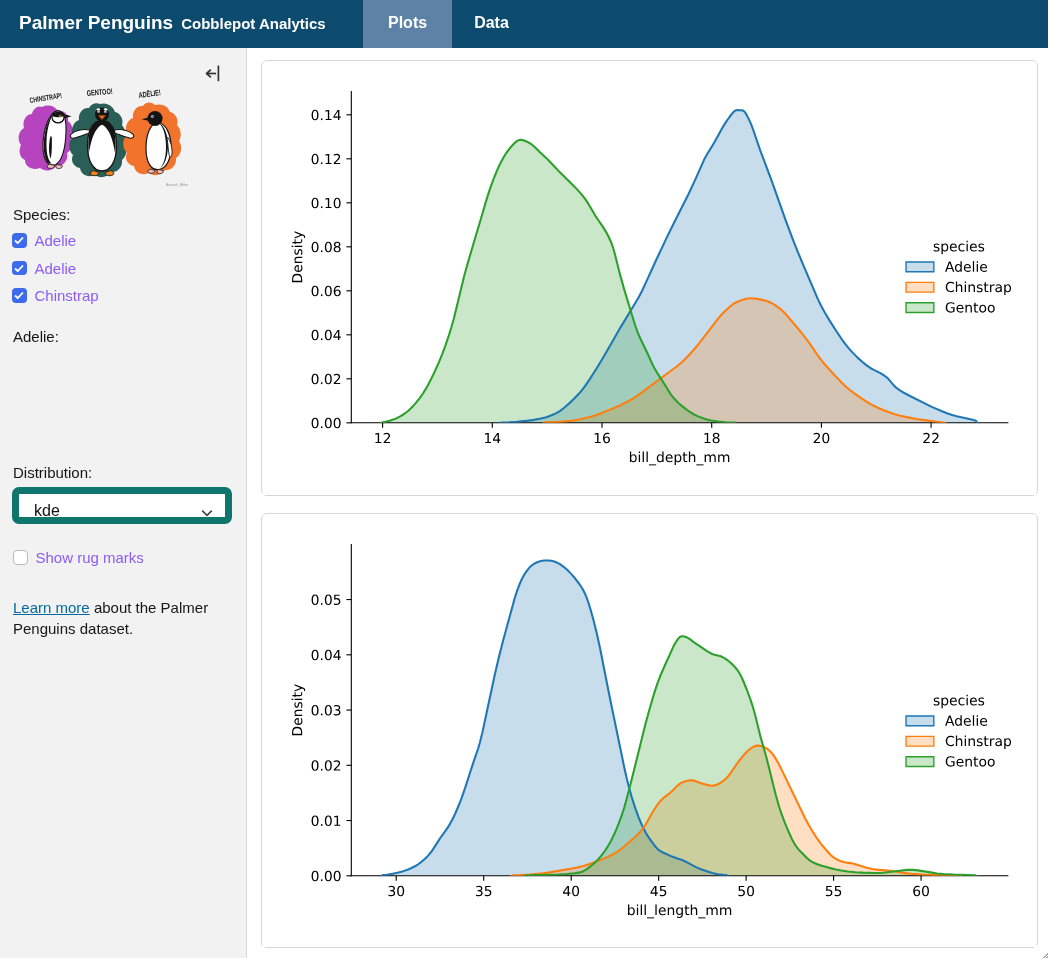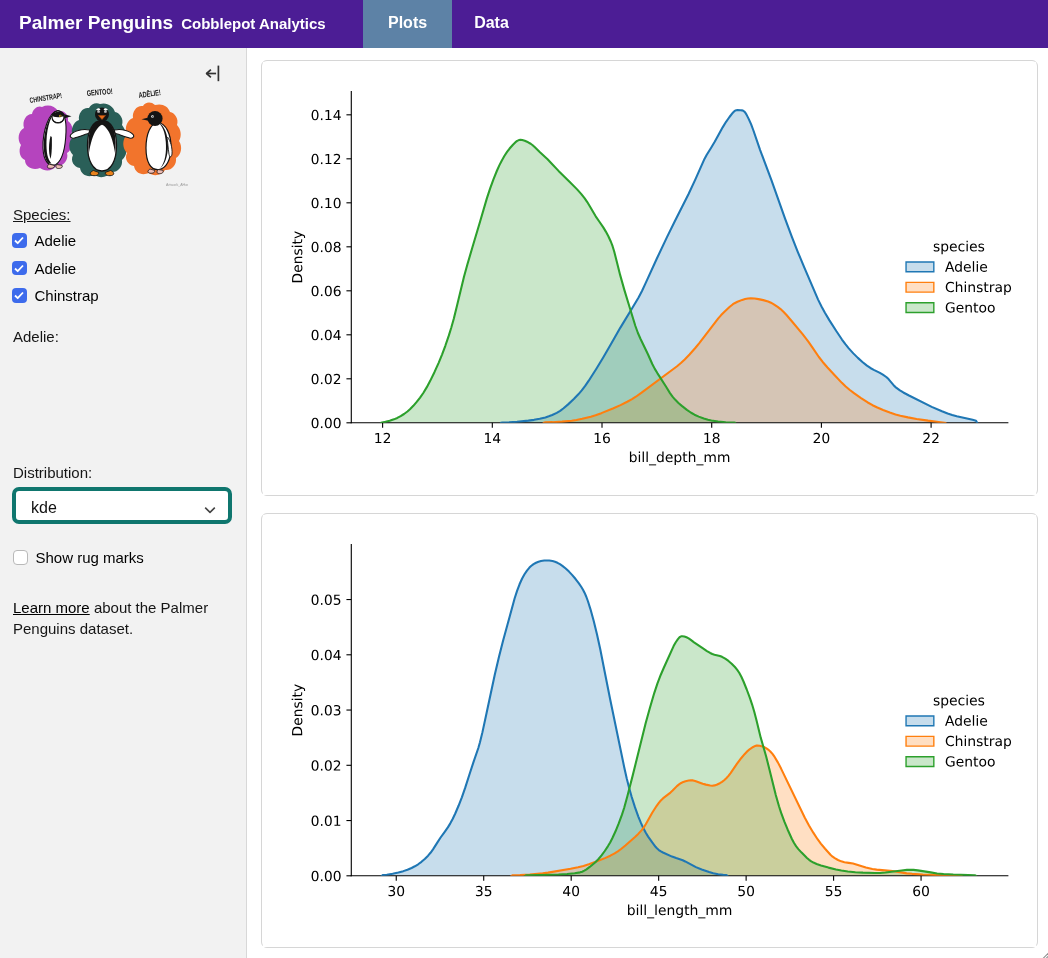--- a/index.html
+++ b/index.html
@@ -1,35 +1,35 @@
 <!DOCTYPE html>
 <html><head><meta charset="utf-8">
 <style>
 * { margin:0; padding:0; box-sizing:border-box; }
 html,body { width:1048px; height:958px; background:#fff; font-family:"Liberation Sans", sans-serif; overflow:hidden; }
-.header { position:absolute; left:0; top:0; width:1048px; height:48px; background:#4c1d95; }
+.header { position:absolute; left:0; top:0; width:1048px; height:48px; background:#0c4a6e; }
 .brand { position:absolute; left:19px; top:0; height:48px; display:flex; align-items:baseline; }
 .brand .t1 { color:#fff; font-size:19px; font-weight:700; line-height:46px; }
 .brand .t2 { color:#fff; font-size:15px; font-weight:700; margin-left:8px; }
 .navtabs { position:absolute; left:363px; top:0; height:48px; display:flex; }
 .navtab { height:48px; line-height:45px; padding:0 25px; color:#fff; font-size:16px; font-weight:600; }
 .navtab.active { background:#5d82a6; }
 .sidebar { position:absolute; left:0; top:48px; width:247px; height:910px; background:#f2f2f2; border-right:1px solid #d8d8d8; }
 .collapse { position:absolute; right:25px; top:14.5px; }
 .art { position:absolute; left:12px; top:36px; }
 .sec { position:absolute; left:13px; font-size:15px; color:#161616; }
 .cbrow { display:flex; align-items:center; height:15px; margin-bottom:12.5px; }
 .cb { width:14.5px; height:14.5px; background:#3d6bec; border-radius:4px; display:inline-flex; align-items:center; justify-content:center; flex:none; }
 .cb.off { background:#fff; border:1px solid #b9b9b9; }
-.cblabel { margin-left:8px; font-size:15px; color:#000000; white-space:nowrap; }
-.select { position:absolute; left:12px; top:439px; width:220px; height:37px; background:#fff; border:4px solid #0f766e; border-radius:7px; }
+.cblabel { margin-left:8px; font-size:15px; color:#8b5cf6; white-space:nowrap; }
+.select { position:absolute; left:12px; top:439px; width:220px; height:37px; background:#fff; border:7px solid #0f766e; border-radius:7px; }
 .select .val { position:absolute; left:15px; top:8px; font-size:16px; color:#111; }
 .select .chevron { position:absolute; right:11px; top:11.5px; }
 .learn { position:absolute; left:13px; top:549px; width:212px; font-size:15px; line-height:21px; color:#161616; }
-a { color:#000000;text-align:right; }
+a { color:#0369a1;text-align:right; }
 .card { position:absolute; background:#fff; border:1px solid #d6d6d6; border-radius:6px; }
 .grip { position:absolute; right:0px; bottom:0px; }
 </style></head>
 <body>
 <div class="header">
   <div class="brand">
       <span class="t1">Palmer Penguins</span>
       <span class="t2">Cobblepot Analytics</span>
     </div>
   <div class="navtabs">
@@ -99,21 +99,21 @@
           </g>
 <g transform="translate(75,12) rotate(-5) scale(0.7,1)">
             <text x="0" y="0" font-size="8">GENTOO!</text>
           </g>
 <g transform="translate(127,14) rotate(-8) scale(0.7,1)">
             <text x="0" y="0" font-size="8">ADĒLIE!</text>
           </g>
 </g>
 <text x="154" y="102" font-size="3.6" fill="#9a9a9a" font-family="'Liberation Sans', sans-serif">Artwork_AHorst</text>
 </svg></div>
-  <div class="sec" style="top:158px;text-decoration:underline;">Species:</div>
+  <div class="sec" style="top:158px;">Species:</div>
   <div style="position:absolute; left:12px; top:185px;">
     <div class="cbrow">
         <span class="cb">
           <svg width="10" height="9" viewBox="0 0 10 9">
             <path d="M1 4.5 L3.7 7.2 L9 1.5" fill="none" stroke="#fff" stroke-width="1.8" stroke-linecap="round" stroke-linejoin="round"></path>
           </svg>
         </span>
         <span class="cblabel">Adelie</span>
       </div>
       <div class="cbrow">

